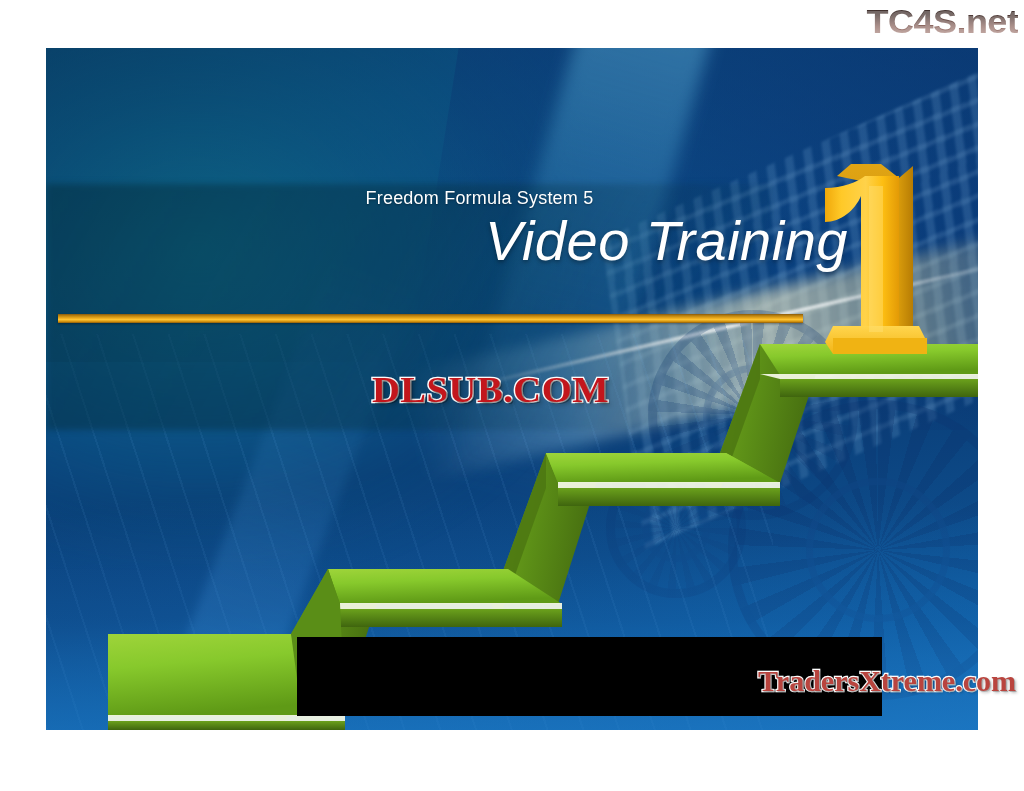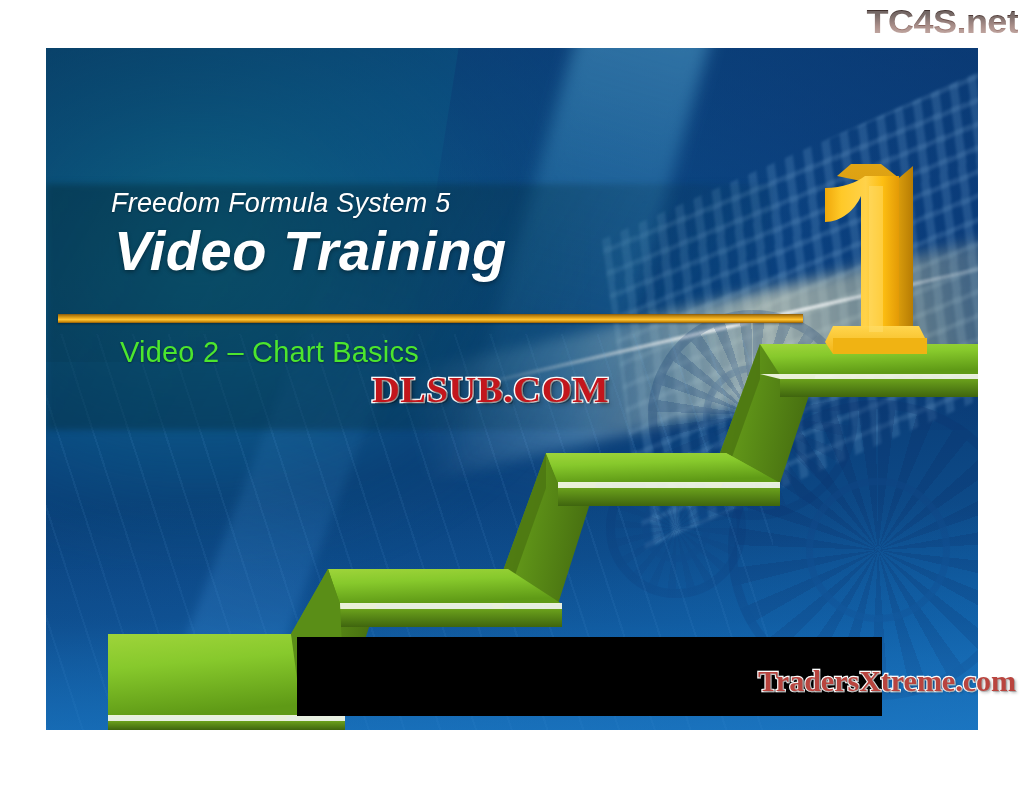--- a/index.html
+++ b/index.html
@@ -275,37 +275,38 @@
 
   
   #text-block {
     position: absolute;
     left: 62px;
     top: 140px;
     width: 740px;
     z-index: 20;
   }
   #kicker {
-    font-size: 27px;
-    font-style: italic;
+    font-size: 18px;
     color: #ffffff;
     font-weight: normal;
     letter-spacing: 0.2px;
     margin: 0 0 2px 3px;
     text-shadow: 0 1px 2px rgba(0,0,0,0.35);
+    text-align: center;
   }
   #main-title {
     font-size: 56px;
     font-style: italic;
-    font-weight: bold;
+    font-weight: normal;
     color: #ffffff;
     letter-spacing: 0.5px;
-    margin: 0 0 0 6px;
+    margin: 0 0 0 14px;
     line-height: 1.08;
     text-shadow: 0 2px 4px rgba(0,0,0,0.35);
+    text-align: right;
   }
   #gold-divider {
     position: absolute;
     left: 12px;
     top: 266px;
     width: 745px;
     height: 9px;
     background: linear-gradient(180deg,
       #8a5a0c 0%,
       #b8800f 18%,
@@ -493,21 +494,20 @@
       <polygon points="66,44 80,44 80,190 66,190" fill="#ffdf76" opacity="0.45"></polygon>
     </svg>
 
     <div id="text-block">
       <div id="kicker">Freedom Formula System 5</div>
       <div id="main-title">Video Training</div>
     </div>
 
     <div id="gold-divider"></div>
 
-    <div id="subtitle">Video 2 – Chart Basics</div>
 
     <div id="dlsub-watermark">DLSUB.COM</div>
 
     <div id="redaction-bar"></div>
 
   </div>
 
   <div id="traders-watermark">TradersXtreme.com</div>
 
 </div>

